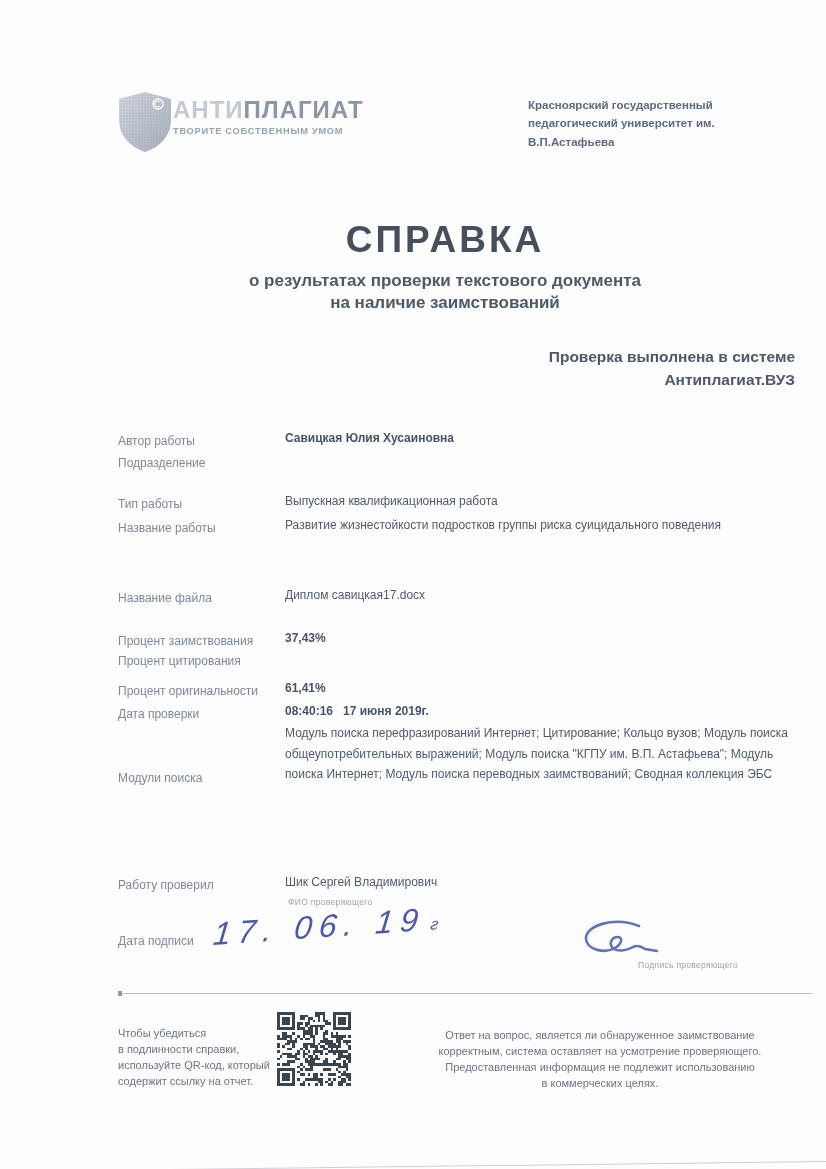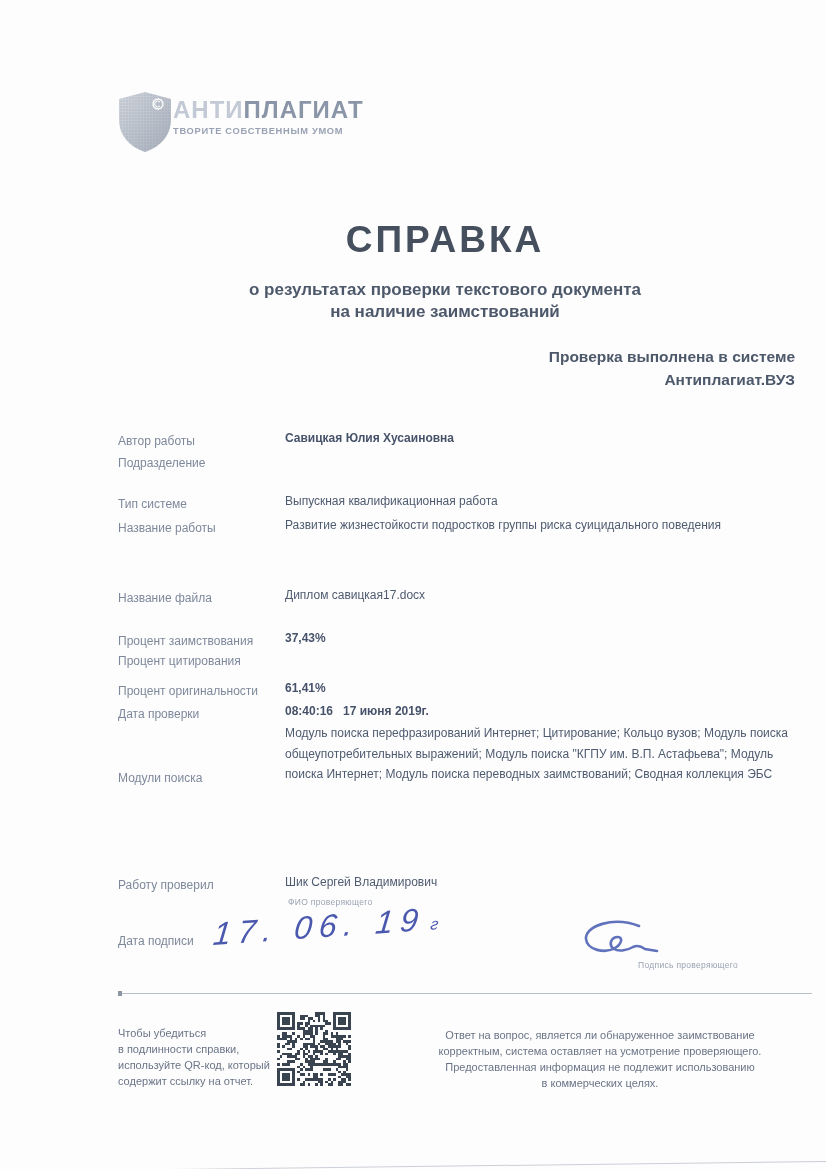--- a/index.html
+++ b/index.html
@@ -19,21 +19,21 @@
   .brand-light{color:#c3cad6;}
   .brand-dark{color:#8a95a7;}
   .brand-tagline{margin-top:4px;font-size:9.3px;letter-spacing:0.7px;color:#99a2b4;font-weight:bold;}
   .university{
     position:absolute;left:528px;top:96px;width:258px;
     font-size:11.5px;font-weight:bold;color:#5b6a85;line-height:1.6;
   }
   
   .title-block{position:absolute;left:75px;top:221px;width:740px;text-align:center;}
   .doc-title{font-size:37px;font-weight:bold;color:#454f5e;letter-spacing:3px;line-height:1;}
-  .doc-subtitle{margin-top:21px;font-size:17px;font-weight:bold;color:#4d596b;line-height:1.3;white-space:pre-line;}
+  .doc-subtitle{margin-top:12px;font-size:17px;font-weight:bold;color:#4d596b;line-height:1.3;white-space:pre-line;}
   .system-note{
     position:absolute;left:55px;top:345px;width:740px;text-align:right;
     font-size:15.5px;font-weight:bold;color:#4d596b;line-height:1.5;white-space:pre-line;
   }
   
   .frow{position:absolute;left:118px;width:692px;display:flex;align-items:flex-end;}
   .flabel{flex:0 0 167px;font-size:12px;color:#7e889b;}
   .fvalue{flex:1 1 auto;font-size:12px;color:#4f5b70;white-space:pre-wrap;line-height:1.6;}
   .fvalue.b{font-weight:bold;color:#46526a;}
   .caption{position:absolute;font-size:8.5px;color:#9aa3b2;letter-spacing:0.3px;}
@@ -84,40 +84,41 @@
       <path d="M28 1 L54 8 V28 C54 45 43 56 28 61 C13 56 2 45 2 28 V8 Z" fill="url(#shdots)" opacity="0.55"></path>
       <circle cx="41" cy="13" r="5" fill="none" stroke="#ffffff" stroke-width="1.3"></circle>
       <path d="M43 11 a3 3 0 1 0 0 4" fill="none" stroke="#ffffff" stroke-width="1"></path>
     </svg>
     <div class="logo-textcol">
       <div class="brand-line"><span class="brand-light">АНТИ</span><span class="brand-dark">ПЛАГИАТ</span></div>
       <div class="brand-tagline">ТВОРИТЕ СОБСТВЕННЫМ УМОМ</div>
     </div>
   </div>
 
+  <div class="university">Красноярский государственный педагогический университет им. В.П.Астафьева</div>
 
   <div class="title-block">
     <div class="doc-title">СПРАВКА</div>
     <div class="doc-subtitle">о результатах проверки текстового документа
 на наличие заимствований</div>
   </div>
 
   <div class="system-note">Проверка выполнена в системе
 Антиплагиат.ВУЗ</div>
 
   <div class="frow" style="top:429px">
     <div class="flabel">Автор работы</div>
     <div class="fvalue b">Савицкая Юлия Хусаиновна</div>
   </div>
   <div class="frow" style="top:456px">
     <div class="flabel">Подразделение</div>
     <div class="fvalue"></div>
   </div>
   <div class="frow" style="top:492px">
-    <div class="flabel">Тип системе</div>
+    <div class="flabel">Тип работы</div>
     <div class="fvalue">Выпускная квалификационная работа</div>
   </div>
   <div class="frow" style="top:516px">
     <div class="flabel">Название работы</div>
     <div class="fvalue">Развитие жизнестойкости подростков группы риска суицидального поведения</div>
   </div>
   <div class="frow" style="top:586px">
     <div class="flabel">Название файла</div>
     <div class="fvalue">Диплом савицкая17.docx</div>
   </div>

